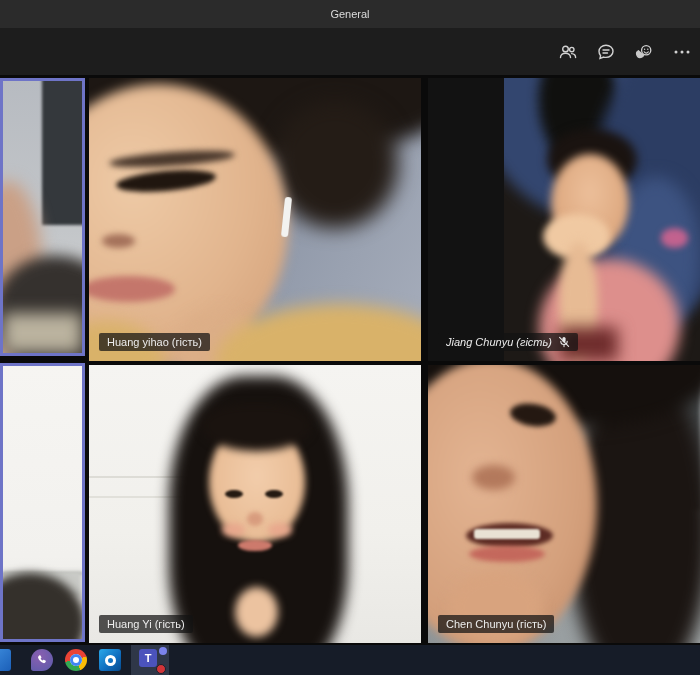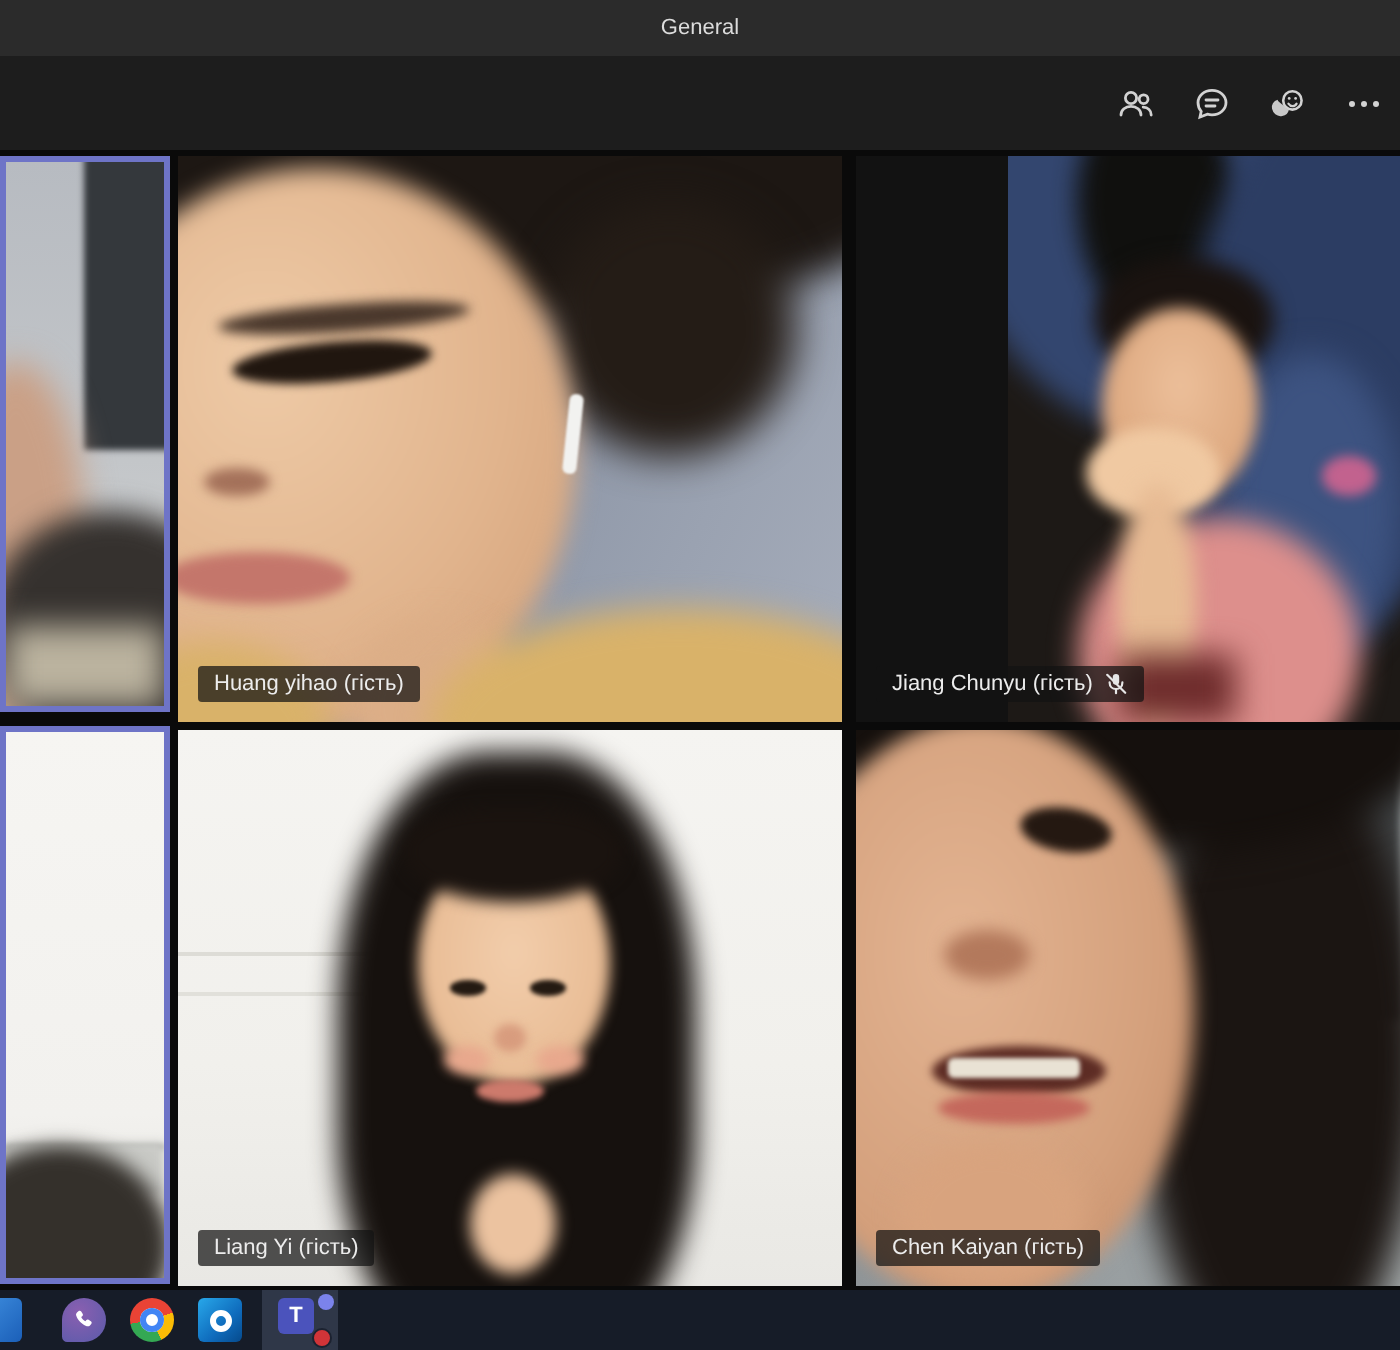--- a/index.html
+++ b/index.html
@@ -180,21 +180,21 @@
     <div class="blob hu-lips"></div>
     <div class="blob hu-neck"></div>
     <div class="blob hu-shirt"></div>
     <div class="blob hu-shirt2"></div>
     <div class="hu-earbud"></div>
     <div class="namelabel">
       <span>Huang yihao (гість)</span>
     </div>
   </div>
 
-  <div class="tile" style="left:428px; top:3px; width:272px; height:283px;">
+  <div class="tile" style="left:428px; top:3px; width:272px; height:283px;font-style:italic;">
     <div class="ji-bg"></div>
     <div class="ji-video">
       <div class="blob ji-blanket1"></div>
       <div class="blob ji-darkgap"></div>
       <div class="blob ji-blanket2"></div>
       <div class="blob ji-blanketfold"></div>
       <div class="blob ji-knot"></div>
       <div class="blob ji-shirt"></div>
       <div class="blob ji-hair"></div>
       <div class="blob ji-face"></div>
@@ -221,39 +221,39 @@
     <div class="blob li-face"></div>
     <div class="li-bangs"></div>
     <div class="blob li-eyeL"></div>
     <div class="blob li-eyeR"></div>
     <div class="blob li-nose"></div>
     <div class="blob li-blushL"></div>
     <div class="blob li-blushR"></div>
     <div class="blob li-lips"></div>
     <div class="blob li-neck"></div>
     <div class="namelabel">
-      <span>Liang Yi (гість)</span>
+      <span>Huang Yi (гість)</span>
     </div>
   </div>
 
   <div class="tile" style="left:428px; top:290px; width:272px; height:278px;">
     <div class="ch-wall"></div>
     <div class="ch-panel"></div>
     <div class="ch-panel2"></div>
     <div class="blob ch-hairside"></div>
     <div class="blob ch-hairtop"></div>
     <div class="blob ch-face"></div>
     <div class="blob ch-eye"></div>
     <div class="blob ch-nose"></div>
     <div class="blob ch-mouth"></div>
     <div class="ch-teeth"></div>
     <div class="blob ch-lip"></div>
     <div class="blob ch-chin"></div>
     <div class="namelabel">
-      <span>Chen Kaiyan (гість)</span>
+      <span>Chen Chunyu (гість)</span>
     </div>
   </div>
 </div>
 
 <div class="taskbar">
   <div class="tb-icon tb-partial"></div>
   <div class="tb-icon tb-viber">
     <svg width="12" height="12" viewBox="0 0 12 12" fill="#fff">
       <path d="M3.2 1.6c0.5-0.4 1.1-0.3 1.4 0.2l0.7 1.1c0.3 0.4 0.2 0.9-0.2 1.2l-0.5 0.4c0.3 0.8 1.3 1.8 2.1 2.1l0.4-0.5c0.3-0.4 0.8-0.5 1.2-0.2l1.1 0.7c0.5 0.3 0.6 0.9 0.2 1.4l-0.6 0.7c-0.4 0.4-1 0.6-1.6 0.4C5.1 8.4 2.8 6.1 2.1 3.8 1.9 3.2 2.1 2.6 2.5 2.2z"></path>
     </svg>

